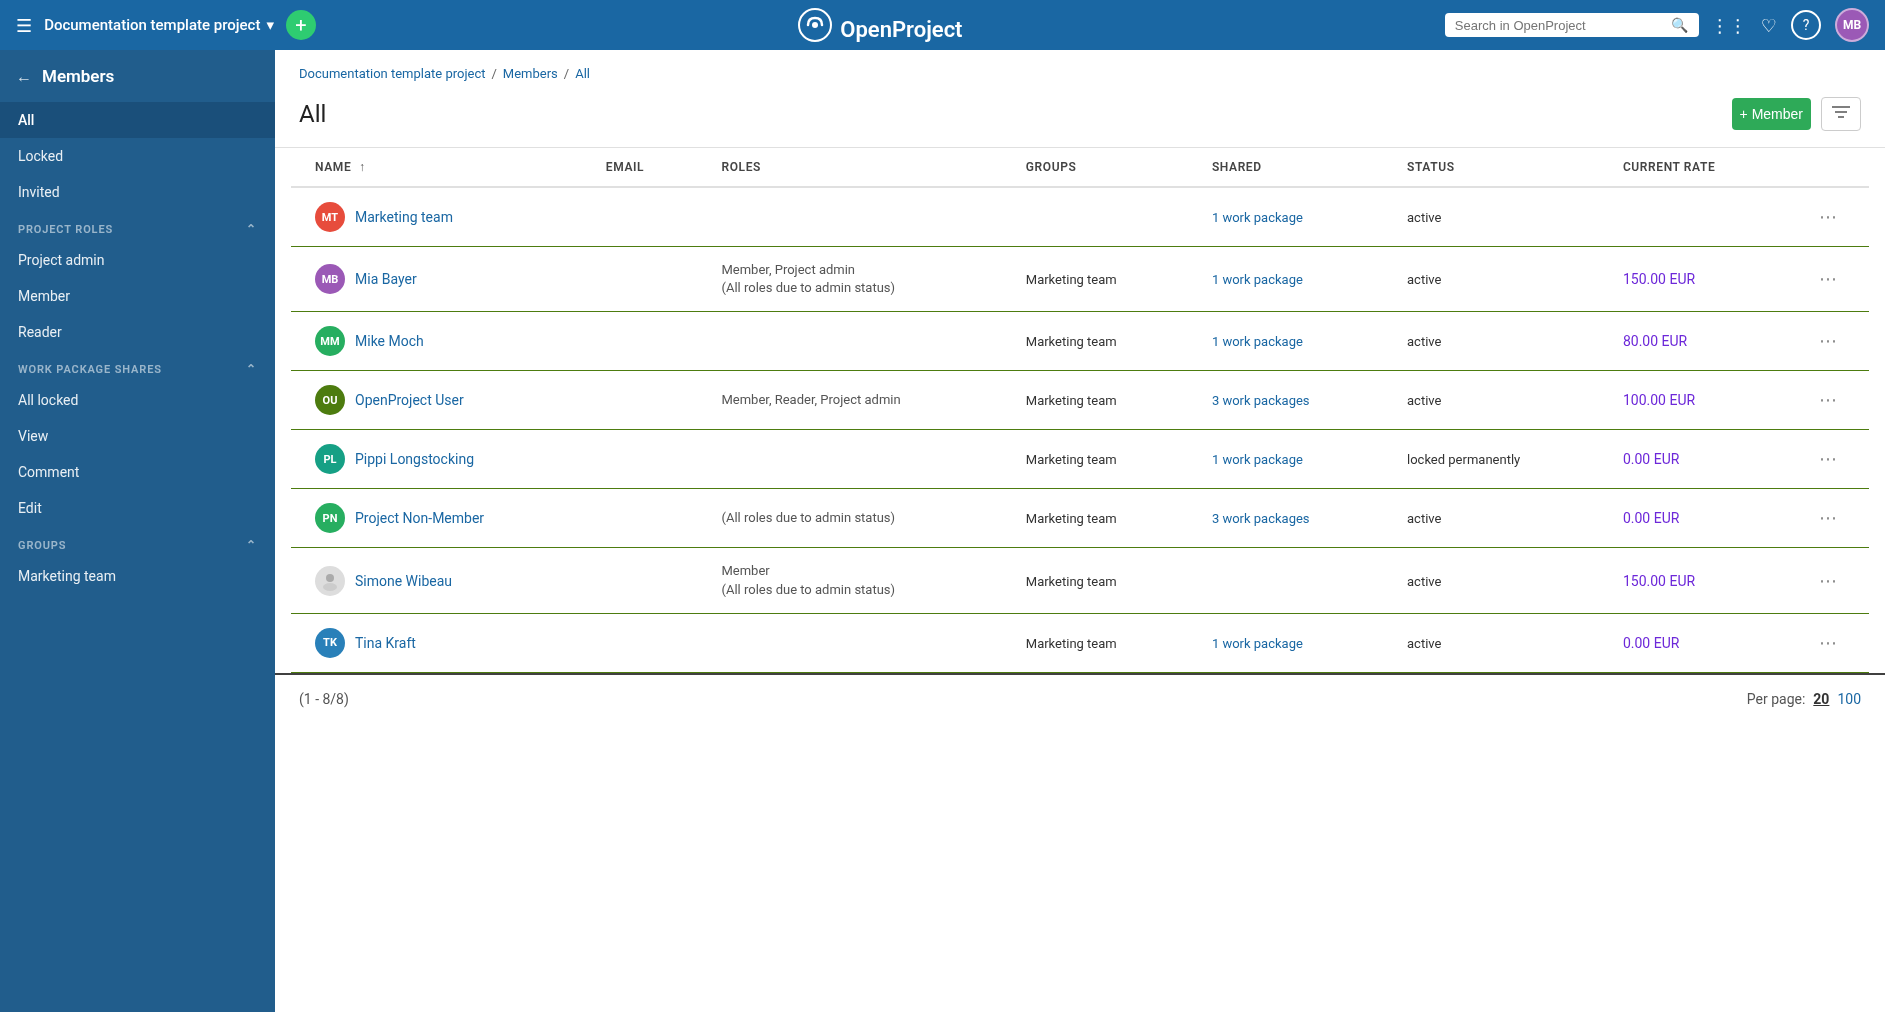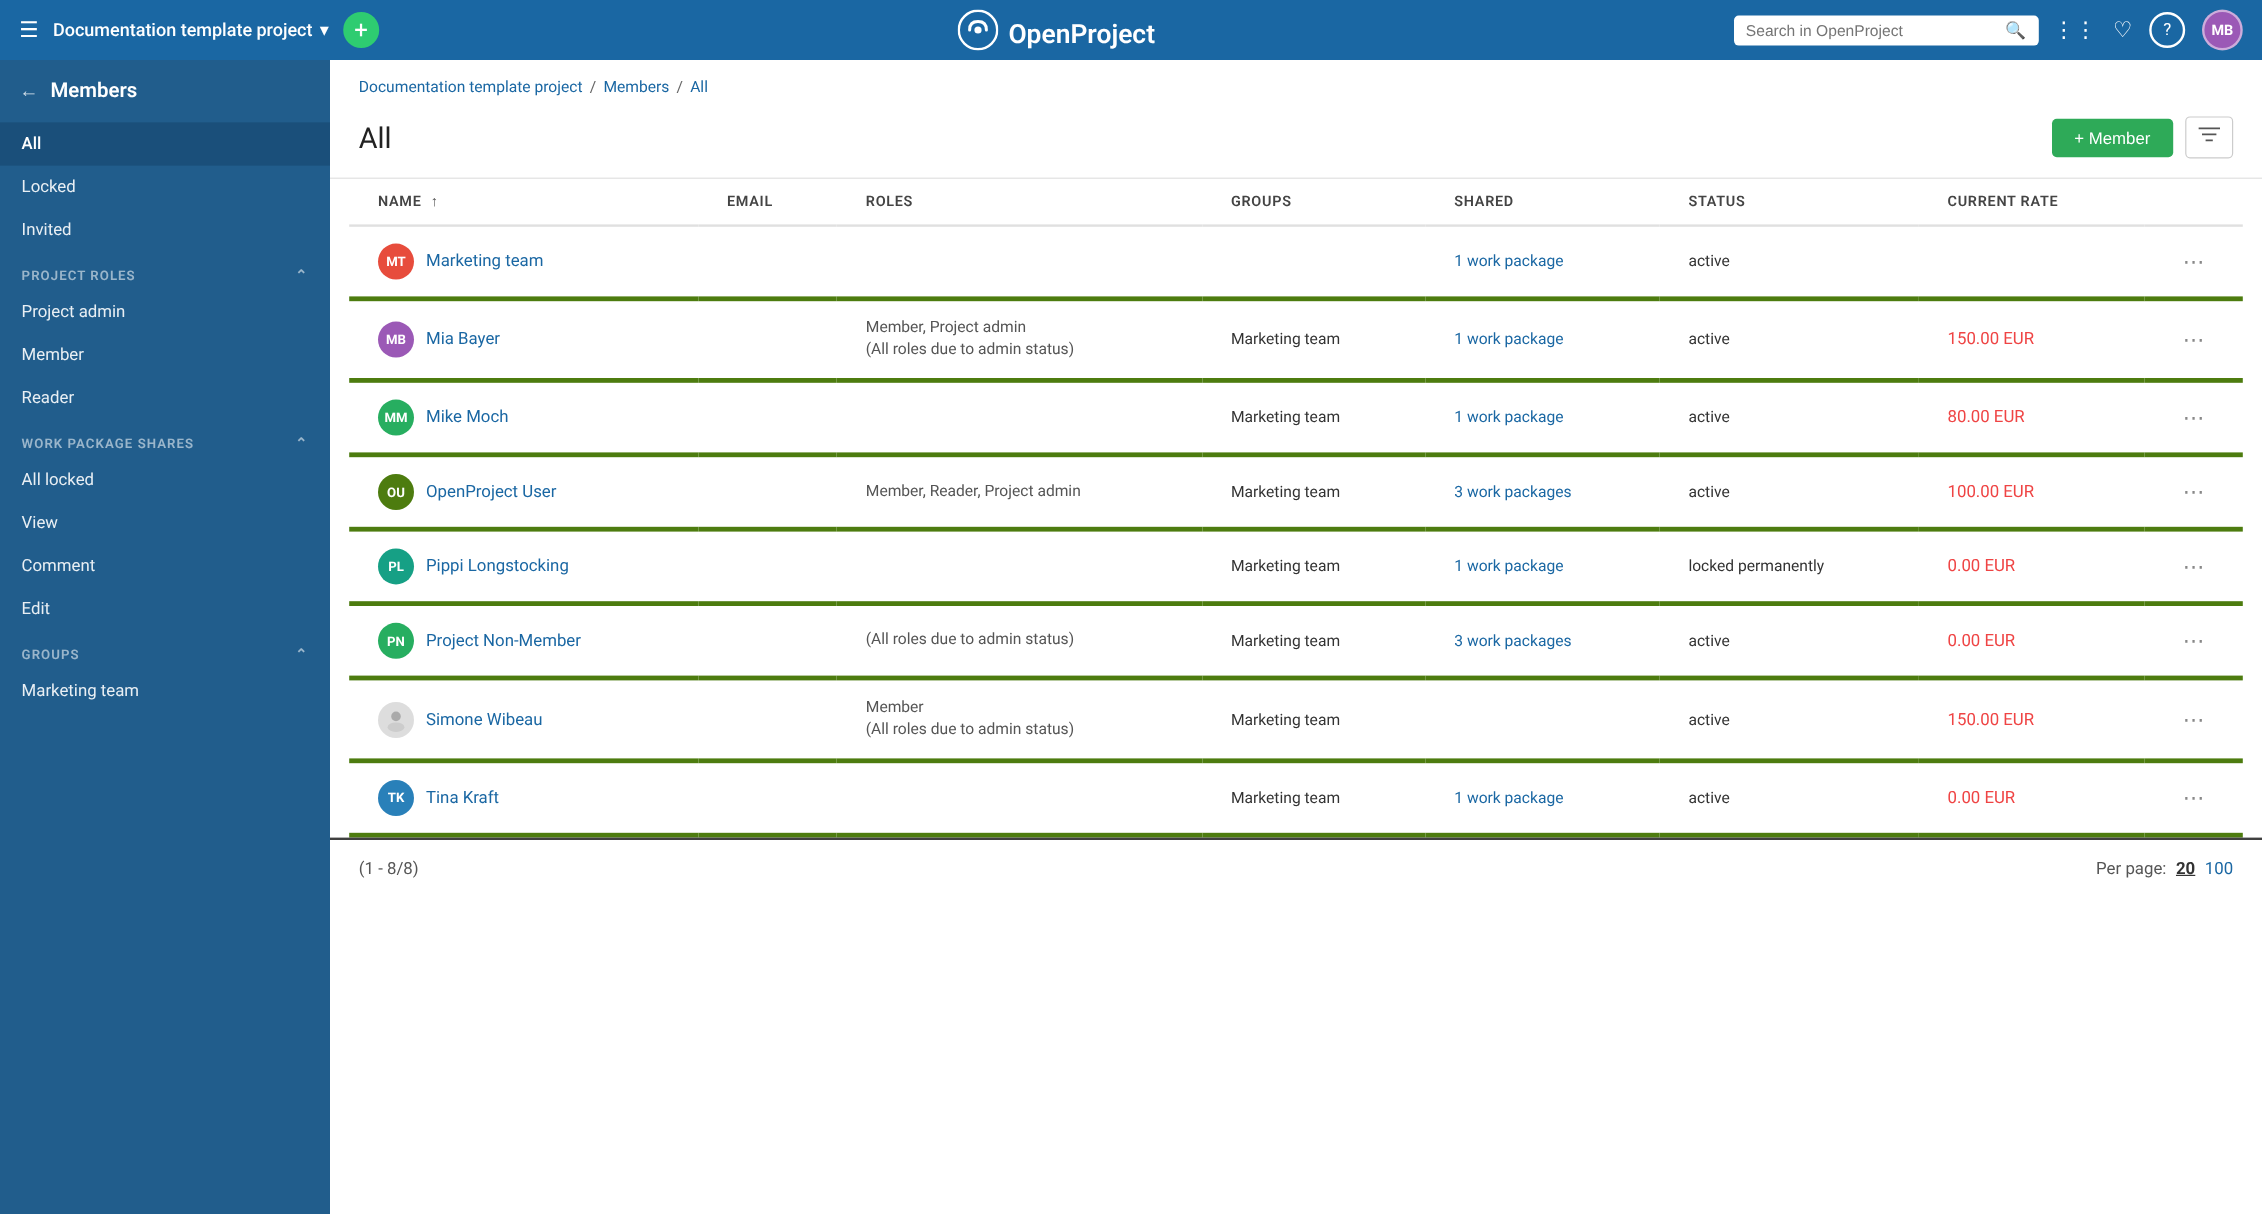--- a/index.html
+++ b/index.html
@@ -123,21 +123,21 @@
       display: flex; align-items: center; justify-content: space-between;
       border-bottom: 1px solid #e0e0e0;
     }
     .page-title { font-size: 24px; font-weight: 400; color: #222; }
     .page-header-actions { display: flex; align-items: center; gap: 10px; }
     .btn-add-member {
       background: #2eaa58;
       color: white;
       border: none;
       border-radius: 4px;
-      padding: 8px 19px;
+      padding: 8px 8px;
       font-size: 14px;
       cursor: pointer;
       display: flex; align-items: center; gap: 6px;
     }
     .btn-filter {
       background: white;
       border: 1px solid #ccc;
       border-radius: 4px;
       padding: 7px 10px;
       font-size: 16px;
@@ -154,41 +154,41 @@
       padding: 12px 24px;
       font-size: 12px;
       font-weight: 600;
       color: #444;
       letter-spacing: 0.05em;
       border-bottom: 2px solid #e0e0e0;
       white-space: nowrap;
     }
     thead th .sort-arrow { margin-left: 4px; color: #555; }
     tbody tr {
-      border-bottom: 4px solid #4d7c0f;
+      border-bottom: 1px solid #4d7c0f;
     }
     tbody td {
       padding: 14px 24px;
       color: #333;
       font-size: 14px;
       vertical-align: middle;
     }
     .member-name-cell {
       display: flex; align-items: center; gap: 10px;
       white-space: nowrap;
     }
     .member-avatar {
       width: 30px; height: 30px; border-radius: 50%;
       display: flex; align-items: center; justify-content: center;
       font-size: 11px; font-weight: 700; color: white;
       flex-shrink: 0;
     }
     .member-link { color: #1a67a3; text-decoration: none; }
     .shared-link { color: #1a67a3; text-decoration: none; font-size: 13px; }
-    .rate-link { color: #ef4444; text-decoration: none; text-align: center; }
+    .rate-link { color: #6d28d9; text-decoration: none; text-align: center; }
     .status-text { font-size: 13px; color: #333; }
     .roles-text { font-size: 13px; color: #555; line-height: 1.4; }
     .groups-text { font-size: 13px; color: #333; }
     .more-btn {
       background: none; border: none;
       cursor: pointer; color: #888; font-size: 18px; padding: 4px 8px;
     }
 
     
     .pagination-row {

